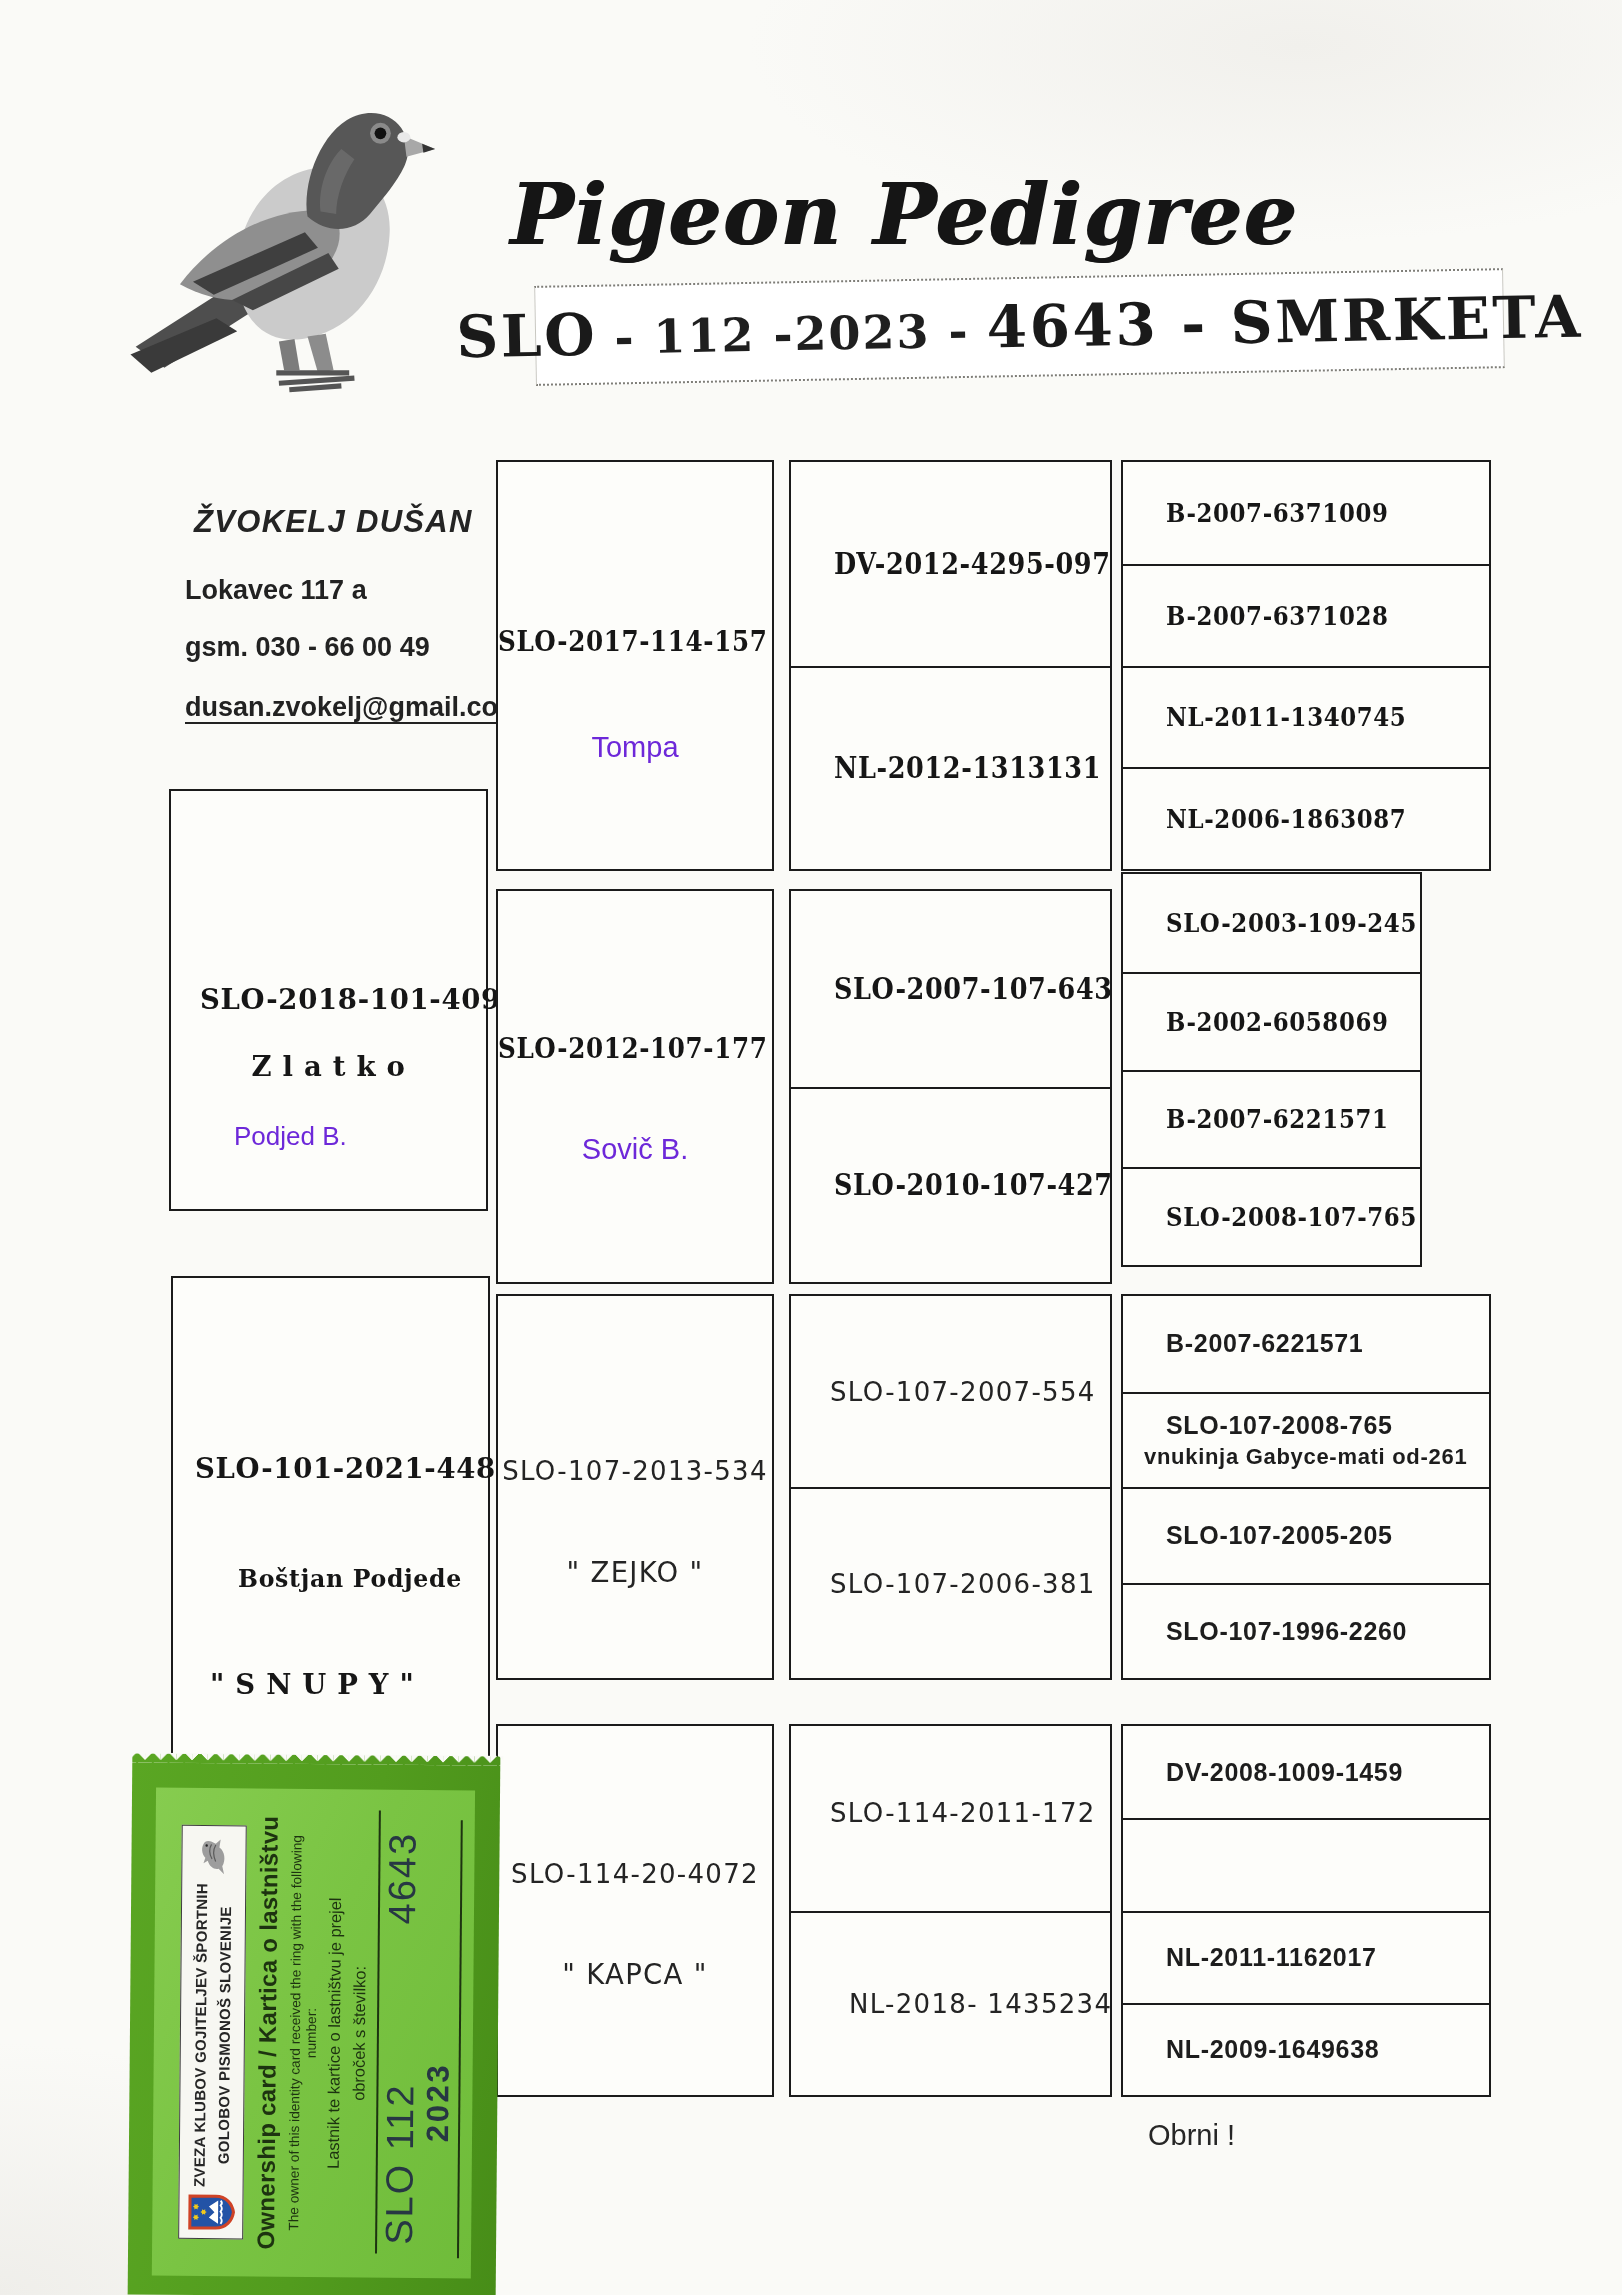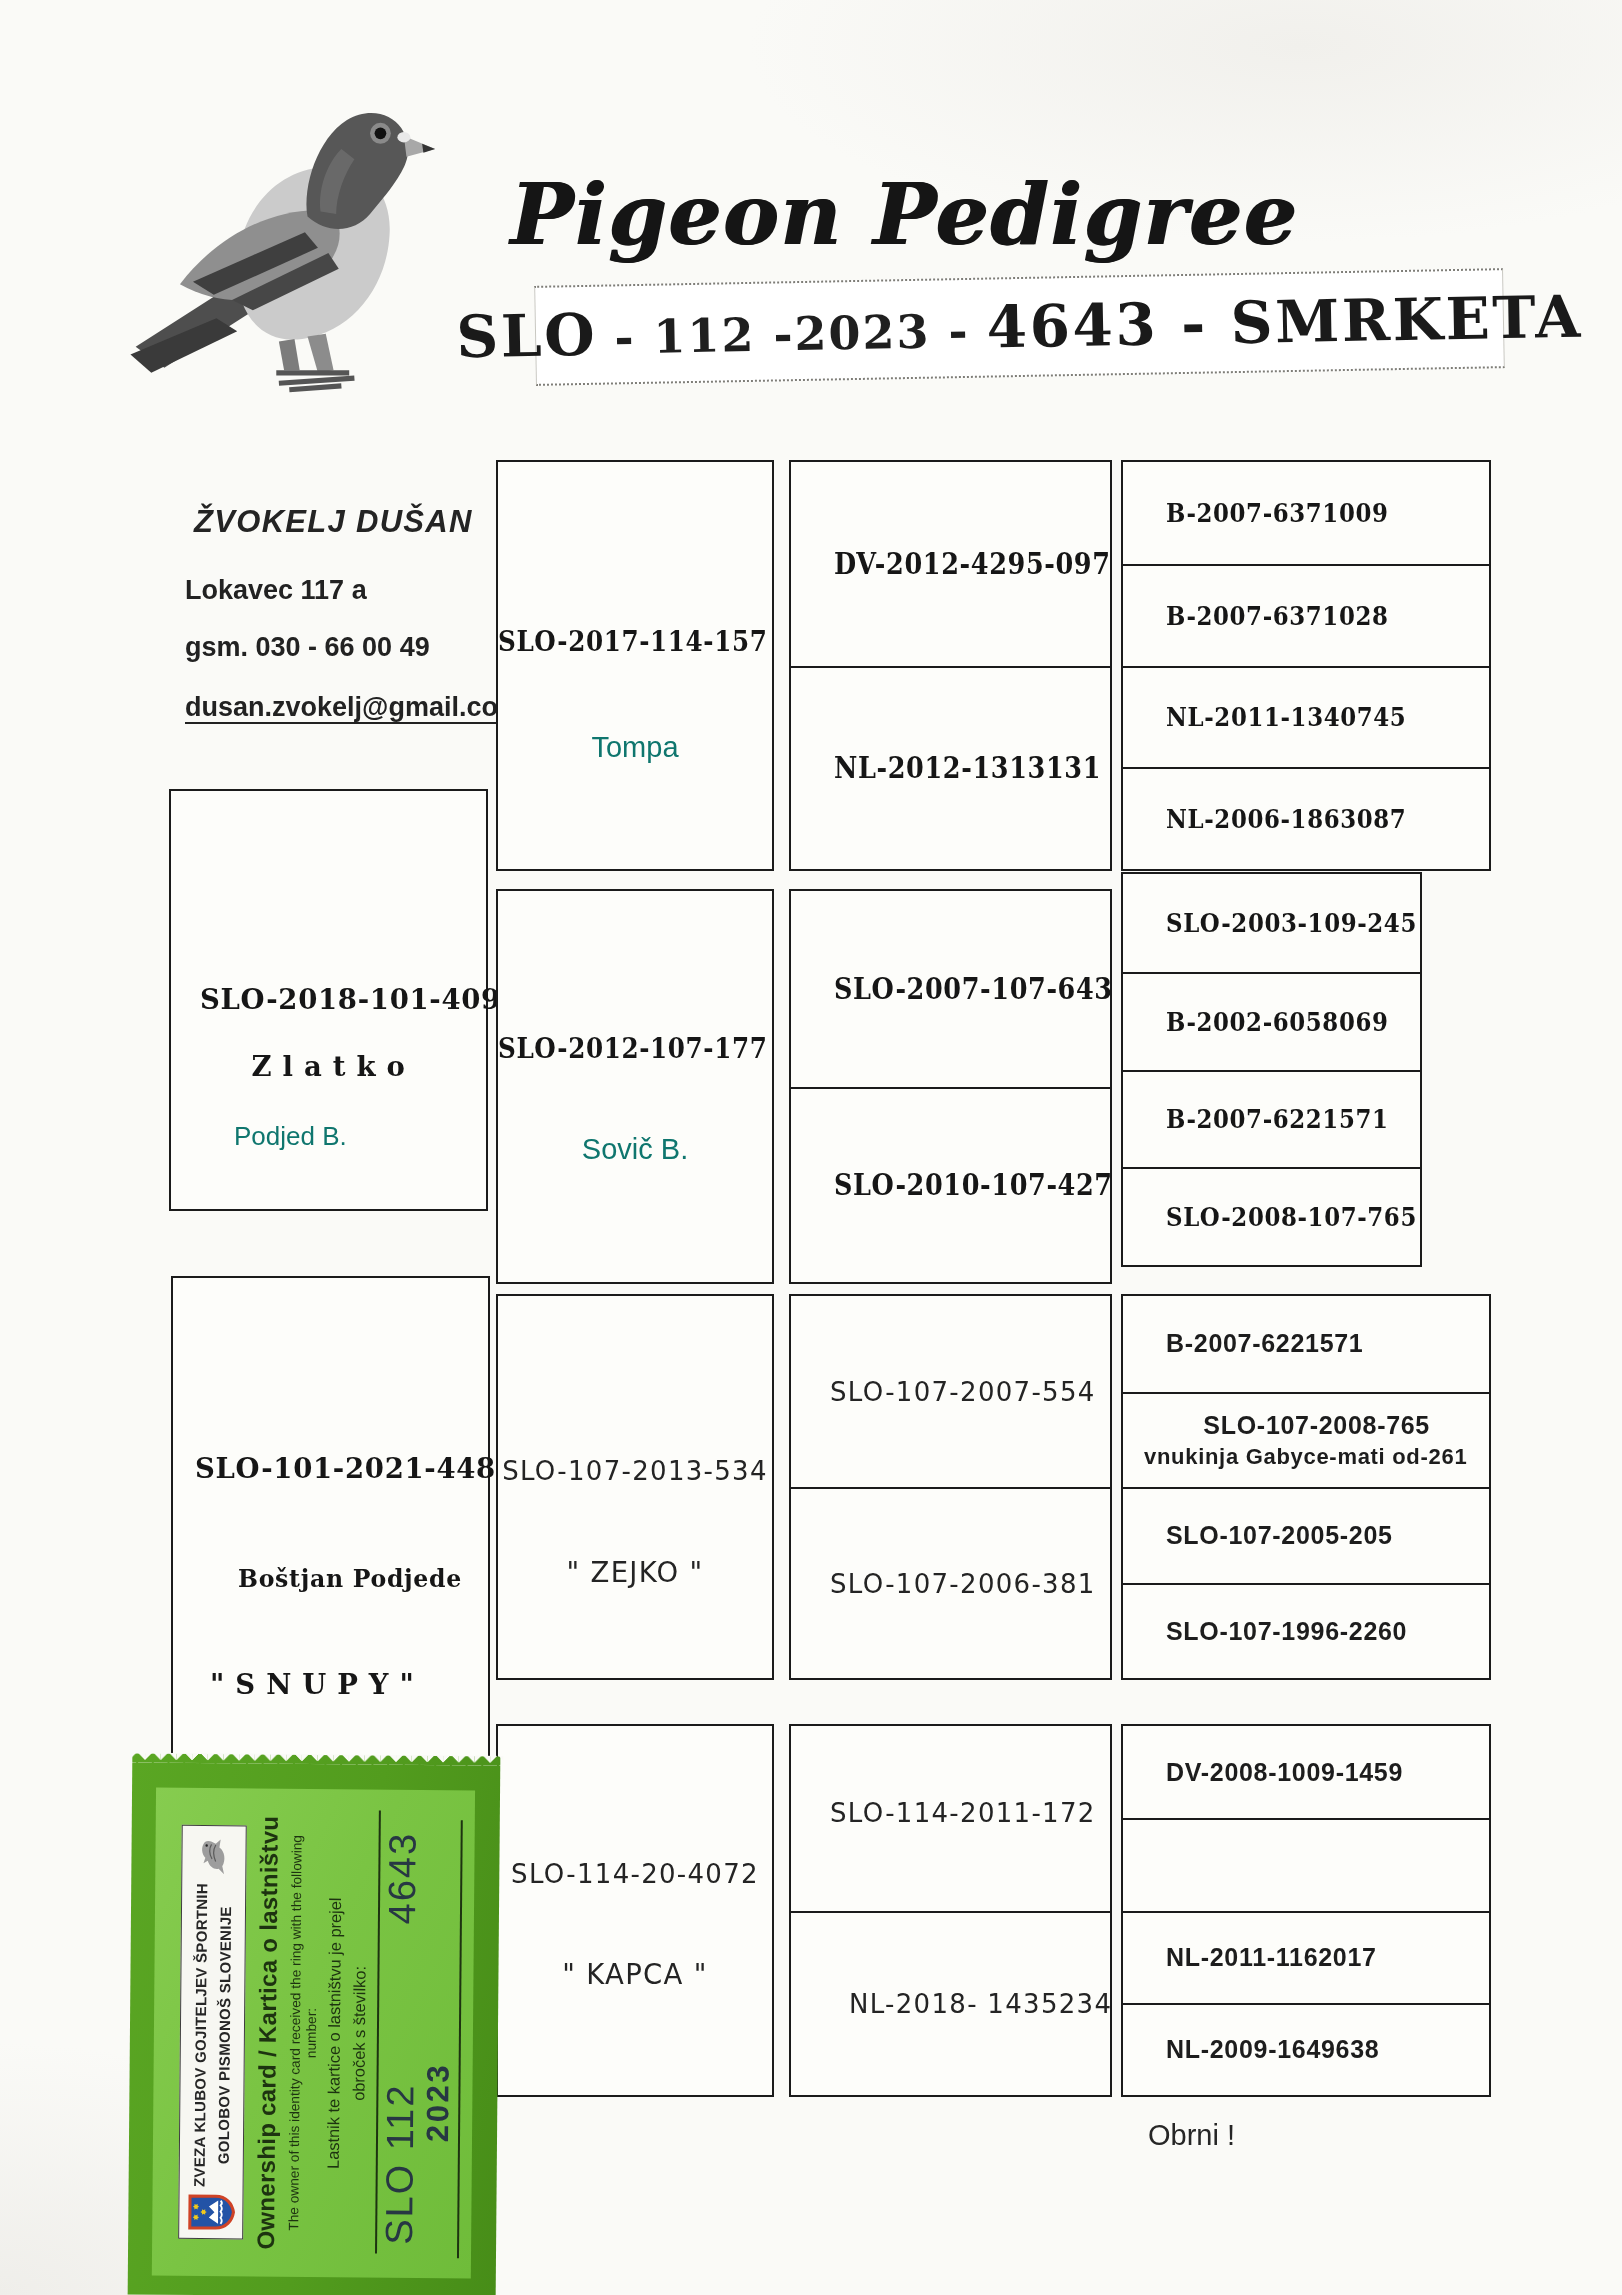--- a/index.html
+++ b/index.html
@@ -35,21 +35,21 @@
   
   .owner-name{position:absolute; left:194px; top:504px; font-size:31px; font-weight:bold; font-style:italic; letter-spacing:1.3px; color:#242424;}
   .owner-line{position:absolute; left:185px; font-size:27px; font-weight:bold; color:#222;}
   .owner-email{text-decoration:underline; text-decoration-thickness:2px; text-underline-offset:5.9px;}
   
   .box{position:absolute; border:2.6px solid #1b1b1b; background:#fdfdfa; box-sizing:border-box;}
   .ringline{position:absolute; left:0; right:0; text-align:center; white-space:nowrap;}
   .stencil{font-family:"DejaVu Serif",serif; font-weight:bold; letter-spacing:0.7px; color:#161616;}
   .sqz{display:inline-block; transform:scaleX(.88); transform-origin:left center;}
   .techy{font-family:"DejaVu Sans",sans-serif; letter-spacing:1.3px; color:#242424;}
-  .namesans{font-family:"Liberation Sans",sans-serif; color:#0f766e;}
+  .namesans{font-family:"Liberation Sans",sans-serif; color:#6d28d9;}
   .boldsans{font-family:"Liberation Sans",sans-serif; font-weight:bold; letter-spacing:0.7px; color:#1d1d1d;}
   .fs46{font-size:28px;} .fs44{font-size:29px;} .fs42{font-size:27.5px;}
   .fs40{font-size:26px;} .fs38{font-size:25px;} .fs36{font-size:23.6px;} .fs34{font-size:22px;}
   .hcell{position:absolute; left:0; right:0; display:flex; align-items:center; padding-left:43px; box-sizing:border-box; white-space:nowrap;}
   .bt{border-top:2.6px solid #1b1b1b;}
   .note{margin-left:-22px; margin-top:3.9px;}
   
   .card{
     position:absolute; left:130px; top:1755px; width:368px; height:541px;
     background:linear-gradient(100deg,#5aa623 0%, #529c1e 55%, #478d18 100%);
@@ -210,21 +210,21 @@
         <span class="stencil fs40 sqz">B-2007-6221571</span>
       </div>
     <div class="hcell bt" style="top:75%; height:25%;">
         <span class="stencil fs40 sqz">SLO-2008-107-765</span>
       </div>
   </div>
   <div class="box" style="left:1121px; top:1294px; width:370px; height:386px;">
     <div class="hcell" style="top:0; height:25%;">
         <span class="boldsans fs38">B-2007-6221571</span>
       </div>
-    <div class="hcell bt" style="top:25%; height:25%;text-align:center;">
+    <div class="hcell bt" style="top:25%; height:25%;">
       <div>
         <div class="boldsans fs38">SLO-107-2008-765</div>
         <div class="boldsans fs34 note">vnukinja Gabyce-mati od-261</div>
       </div>
     </div>
     <div class="hcell bt" style="top:50%; height:25%;">
         <span class="boldsans fs38">SLO-107-2005-205</span>
       </div>
     <div class="hcell bt" style="top:75%; height:25%;">
         <span class="boldsans fs38">SLO-107-1996-2260</span>

